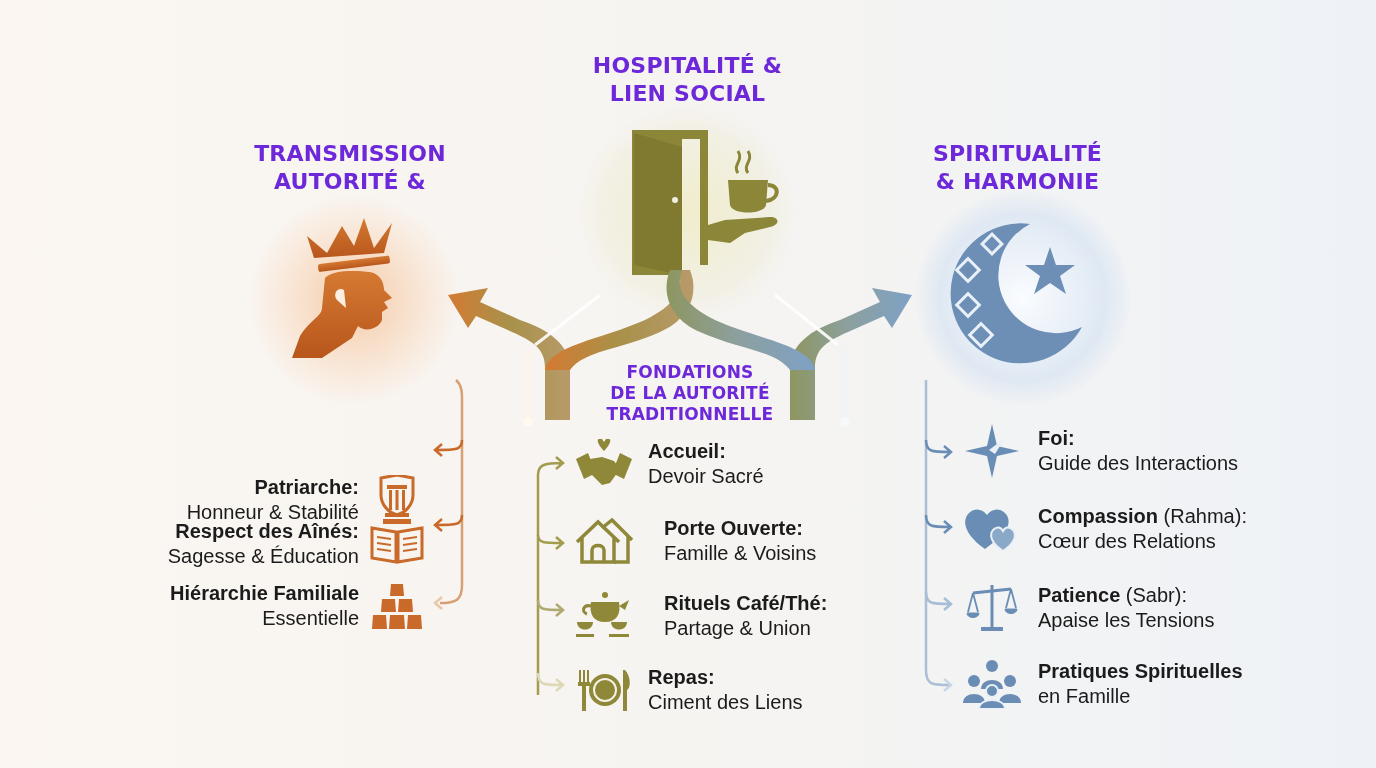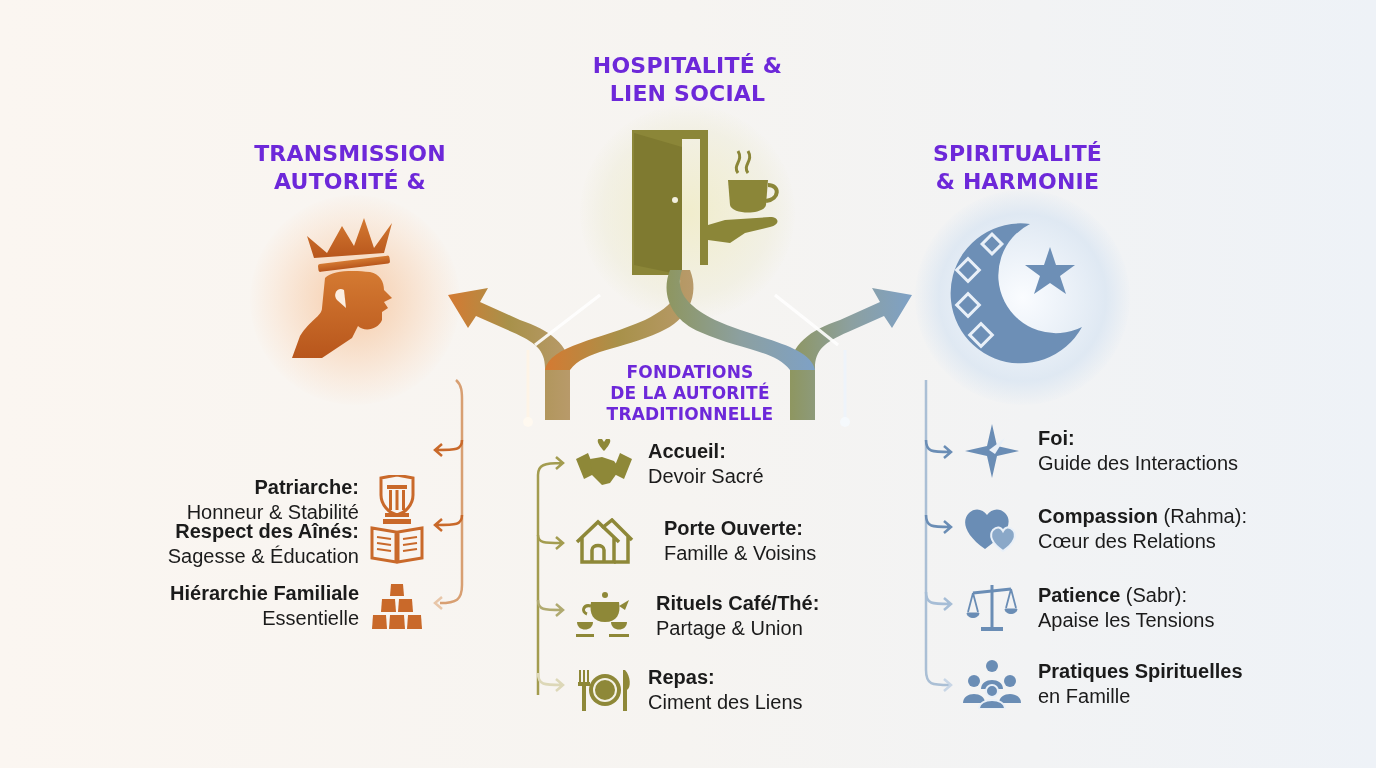--- a/index.html
+++ b/index.html
@@ -233,21 +233,21 @@
           <path d="M16 10 L44 10 C46 22 42 30 30 30 C18 30 14 22 16 10 Z"></path>
         <path d="M16 14 C8 12 6 20 12 22" stroke="#8e8838" stroke-width="3" fill="none"></path>
         <path d="M44 14 L54 8 L50 18 Z"></path>
         <path d="M2 30 L18 30 C18 40 2 40 2 30 Z"></path>
           <rect x="1" y="42" width="18" height="3"></rect>
         <path d="M36 30 L52 30 C52 40 36 40 36 30 Z"></path>
           <rect x="34" y="42" width="20" height="3"></rect>
       </g>
     </svg>
   </div>
-  <div class="txt" style="margin-left:20px;">
+  <div class="txt" style="margin-left:28px;">
     <div><b>Rituels Café/Thé:</b></div>
     <div>Partage &amp; Union</div>
   </div>
 </div>
 
 <div class="item" style="left:572px;top:664px;">
   <div class="ic" style="width:64px;">
     <svg width="58" height="44" viewBox="0 0 58 44">
       <g fill="#8e8838">
         <rect x="4" y="2" width="2" height="14"></rect>

